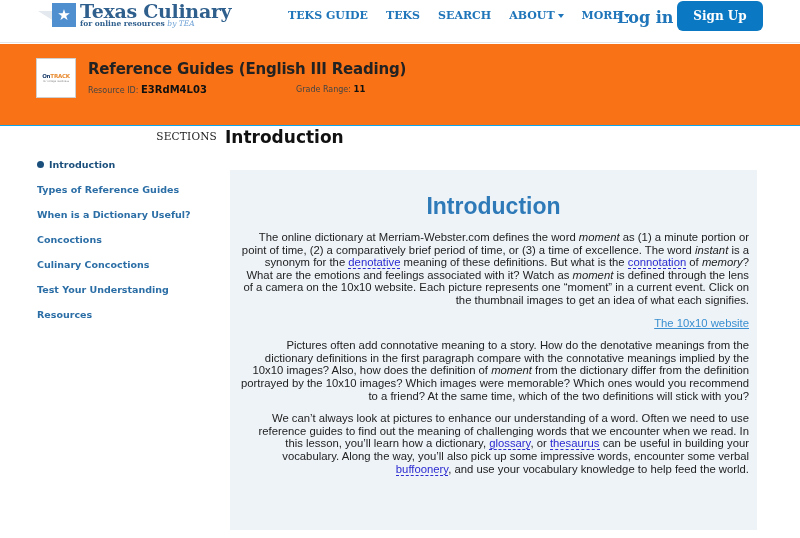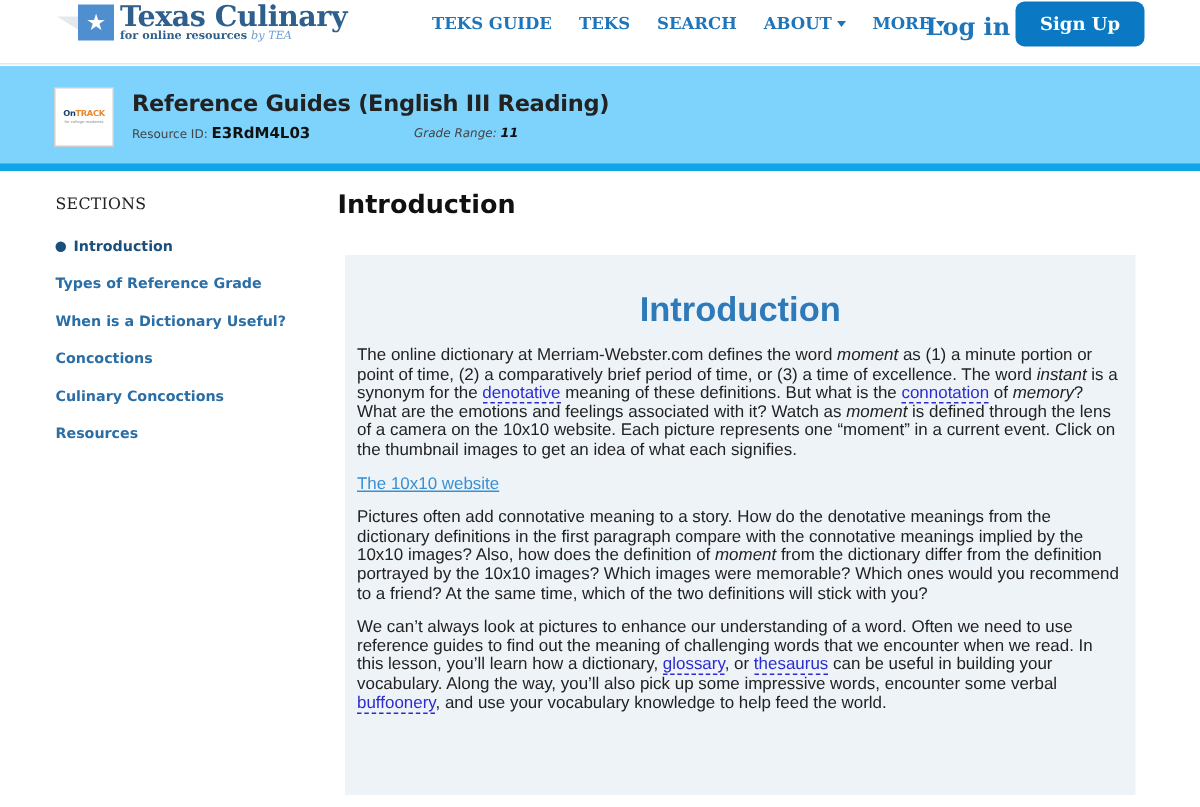--- a/index.html
+++ b/index.html
@@ -16,43 +16,43 @@
   .logo-sub { font-family: "DejaVu Serif", serif; font-weight: bold; font-size: 7.5px; color: #2f5f8d; line-height: 8px; margin-top: -2px; }
   .logo-sub i { color: #6a9fd4; font-weight: normal; }
 
   .nav { position: absolute; top: 9px; left: 288px; display: flex; font-family: "DejaVu Serif", serif; font-size: 11px; font-weight: bold; color: #1f75b9; }
   .nav a { text-decoration: none; color: #1f75b9; margin-right: 18px; white-space: nowrap; display: flex; align-items: center; }
   .nav .caret { display: inline-block; width: 0; height: 0; border-left: 3px solid transparent; border-right: 3px solid transparent; border-top: 4px solid #1f75b9; margin-left: 3px; }
   .login { position: absolute; left: 617px; top: 8px; font-family: "DejaVu Serif", serif; font-size: 16px; font-weight: bold; color: #1f75b9; text-decoration: none; }
   .signup { position: absolute; left: 677px; top: 1px; width: 86px; height: 30px; border-radius: 6px; background: #0a78c2; color: #fff; font-family: "DejaVu Serif", serif; font-size: 12px; font-weight: bold; display: flex; align-items: center; justify-content: center; border: none; }
 
   
-  .band { position: absolute; left: 0; top: 44px; width: 800px; height: 70px; background: #7dd3fc; border-bottom: 5px solid #0ea5e9; }
+  .band { position: absolute; left: 0; top: 44px; width: 800px; height: 82px; background: #f97316; border-bottom: 1px solid #0ea5e9; }
   .thumb { position: absolute; left: 36px; top: 14px; width: 40px; height: 40px; background: #fff; border: 1px solid #cfcfcf; display: flex; flex-direction: column; align-items: center; justify-content: center; }
   .thumb .brand { font-size: 5.5px; font-weight: bold; color: #1a3d6b; letter-spacing: -0.2px; }
   .thumb .brand span { color: #e8892d; }
   .thumb .tag { font-size: 2.5px; color: #888; margin-top: 1px; }
   .res-title { position: absolute; left: 88px; top: 16px; font-size: 15px; font-weight: bold; color: #222; white-space: nowrap; letter-spacing: -0.2px; }
   .res-meta { position: absolute; left: 88px; top: 40px; font-size: 8px; color: #444; white-space: nowrap; }
   .res-meta b { color: #111; font-size: 10px; }
-  .res-grade { position: absolute; left: 276px; top: 40px; font-size: 8px; color: #444; white-space: nowrap; font-style: italic; }
+  .res-grade { position: absolute; left: 296px; top: 40px; font-size: 8px; color: #444; white-space: nowrap; }
   .res-grade b { color: #111; font-size: 8.5px; }
 
   
   .sidebar { position: absolute; left: 37px; top: 130px; width: 180px; }
-  .sec-head { font-family: "DejaVu Serif", serif; font-size: 10.5px; color: #222; margin-bottom: 10px; letter-spacing: 0.2px; }
+  .sec-head { font-family: "DejaVu Serif", serif; font-size: 10.5px; color: #222; margin-bottom: 10px; letter-spacing: 0.2px; text-align: right; }
   .sec-item { display: flex; align-items: center; height: 25px; font-size: 9.5px; font-weight: bold; color: #2b6ea6; text-decoration: none; white-space: nowrap; }
   .sec-item .dot { width: 7px; height: 7px; border-radius: 50%; background: #1a4f7c; margin-right: 5px; }
   .sec-item.active { color: #1a4f7c; }
 
   
   .page-h { position: absolute; left: 225px; top: 127px; font-size: 17px; font-weight: bold; color: #111; }
   .content { position: absolute; left: 230px; top: 170px; width: 527px; height: 360px; background: #eef3f8; padding: 0 8px; }
   .content h2 { font-family: "Liberation Sans", sans-serif; font-size: 23px; font-weight: bold; color: #2e7ab8; text-align: center; margin-top: 23px; margin-bottom: 11px; }
-  .content p { font-family: "Liberation Sans", sans-serif; font-size: 11.3px; line-height: 12.6px; color: #222; margin-bottom: 10px; }
+  .content p { font-family: "Liberation Sans", sans-serif; font-size: 11.3px; line-height: 12.6px; color: #222; margin-bottom: 10px; text-align: right; }
   .content a.gloss { color: #2b2bd0; text-decoration: none; border-bottom: 1px dashed #2b2bd0; }
   .content a.ext { color: #3a8fd0; text-decoration: underline; }
 </style>
 </head>
 <body>
 
 <div class="topbar">
   <div class="logo">
     <div class="logo-fold"></div>
     <div class="logo-star">★</div>
@@ -95,24 +95,25 @@
   <div class="res-meta"><span>Resource ID: </span><b>E3RdM4L03</b></div>
   <div class="res-grade"><span>Grade Range: </span><b>11</b></div>
 </div>
 
 <aside class="sidebar">
   <div class="sec-head">SECTIONS</div>
   <a href="#" class="sec-item active">
       <span class="dot"></span>
       <span>Introduction</span>
     </a>
-  <a href="#" class="sec-item">Types of Reference Grade</a>
+  <a href="#" class="sec-item">Types of Reference Guides</a>
   <a href="#" class="sec-item">When is a Dictionary Useful?</a>
   <a href="#" class="sec-item">Concoctions</a>
   <a href="#" class="sec-item">Culinary Concoctions</a>
+  <a href="#" class="sec-item">Test Your Understanding</a>
   <a href="#" class="sec-item">Resources</a>
 </aside>
 
 <h1 class="page-h">Introduction</h1>
 
 <section class="content">
   <h2>Introduction</h2>
 
   <p><span>The online dictionary at Merriam-Webster.com defines the word </span><i>moment</i><span> as (1) a minute portion or point of time, (2) a comparatively brief period of time, or (3) a time of excellence. The word </span><i>instant</i><span> is a synonym for the </span><a href="#" class="gloss">denotative</a><span> meaning of these definitions. But what is the </span><a href="#" class="gloss">connotation</a><span> of </span><i>memory</i><span>? What are the emotions and feelings associated with it? Watch as </span><i>moment</i><span> is defined through the lens of a camera on the 10x10 website. Each picture represents one “moment” in a current event. Click on the thumbnail images to get an idea of what each signifies.</span></p>
 

